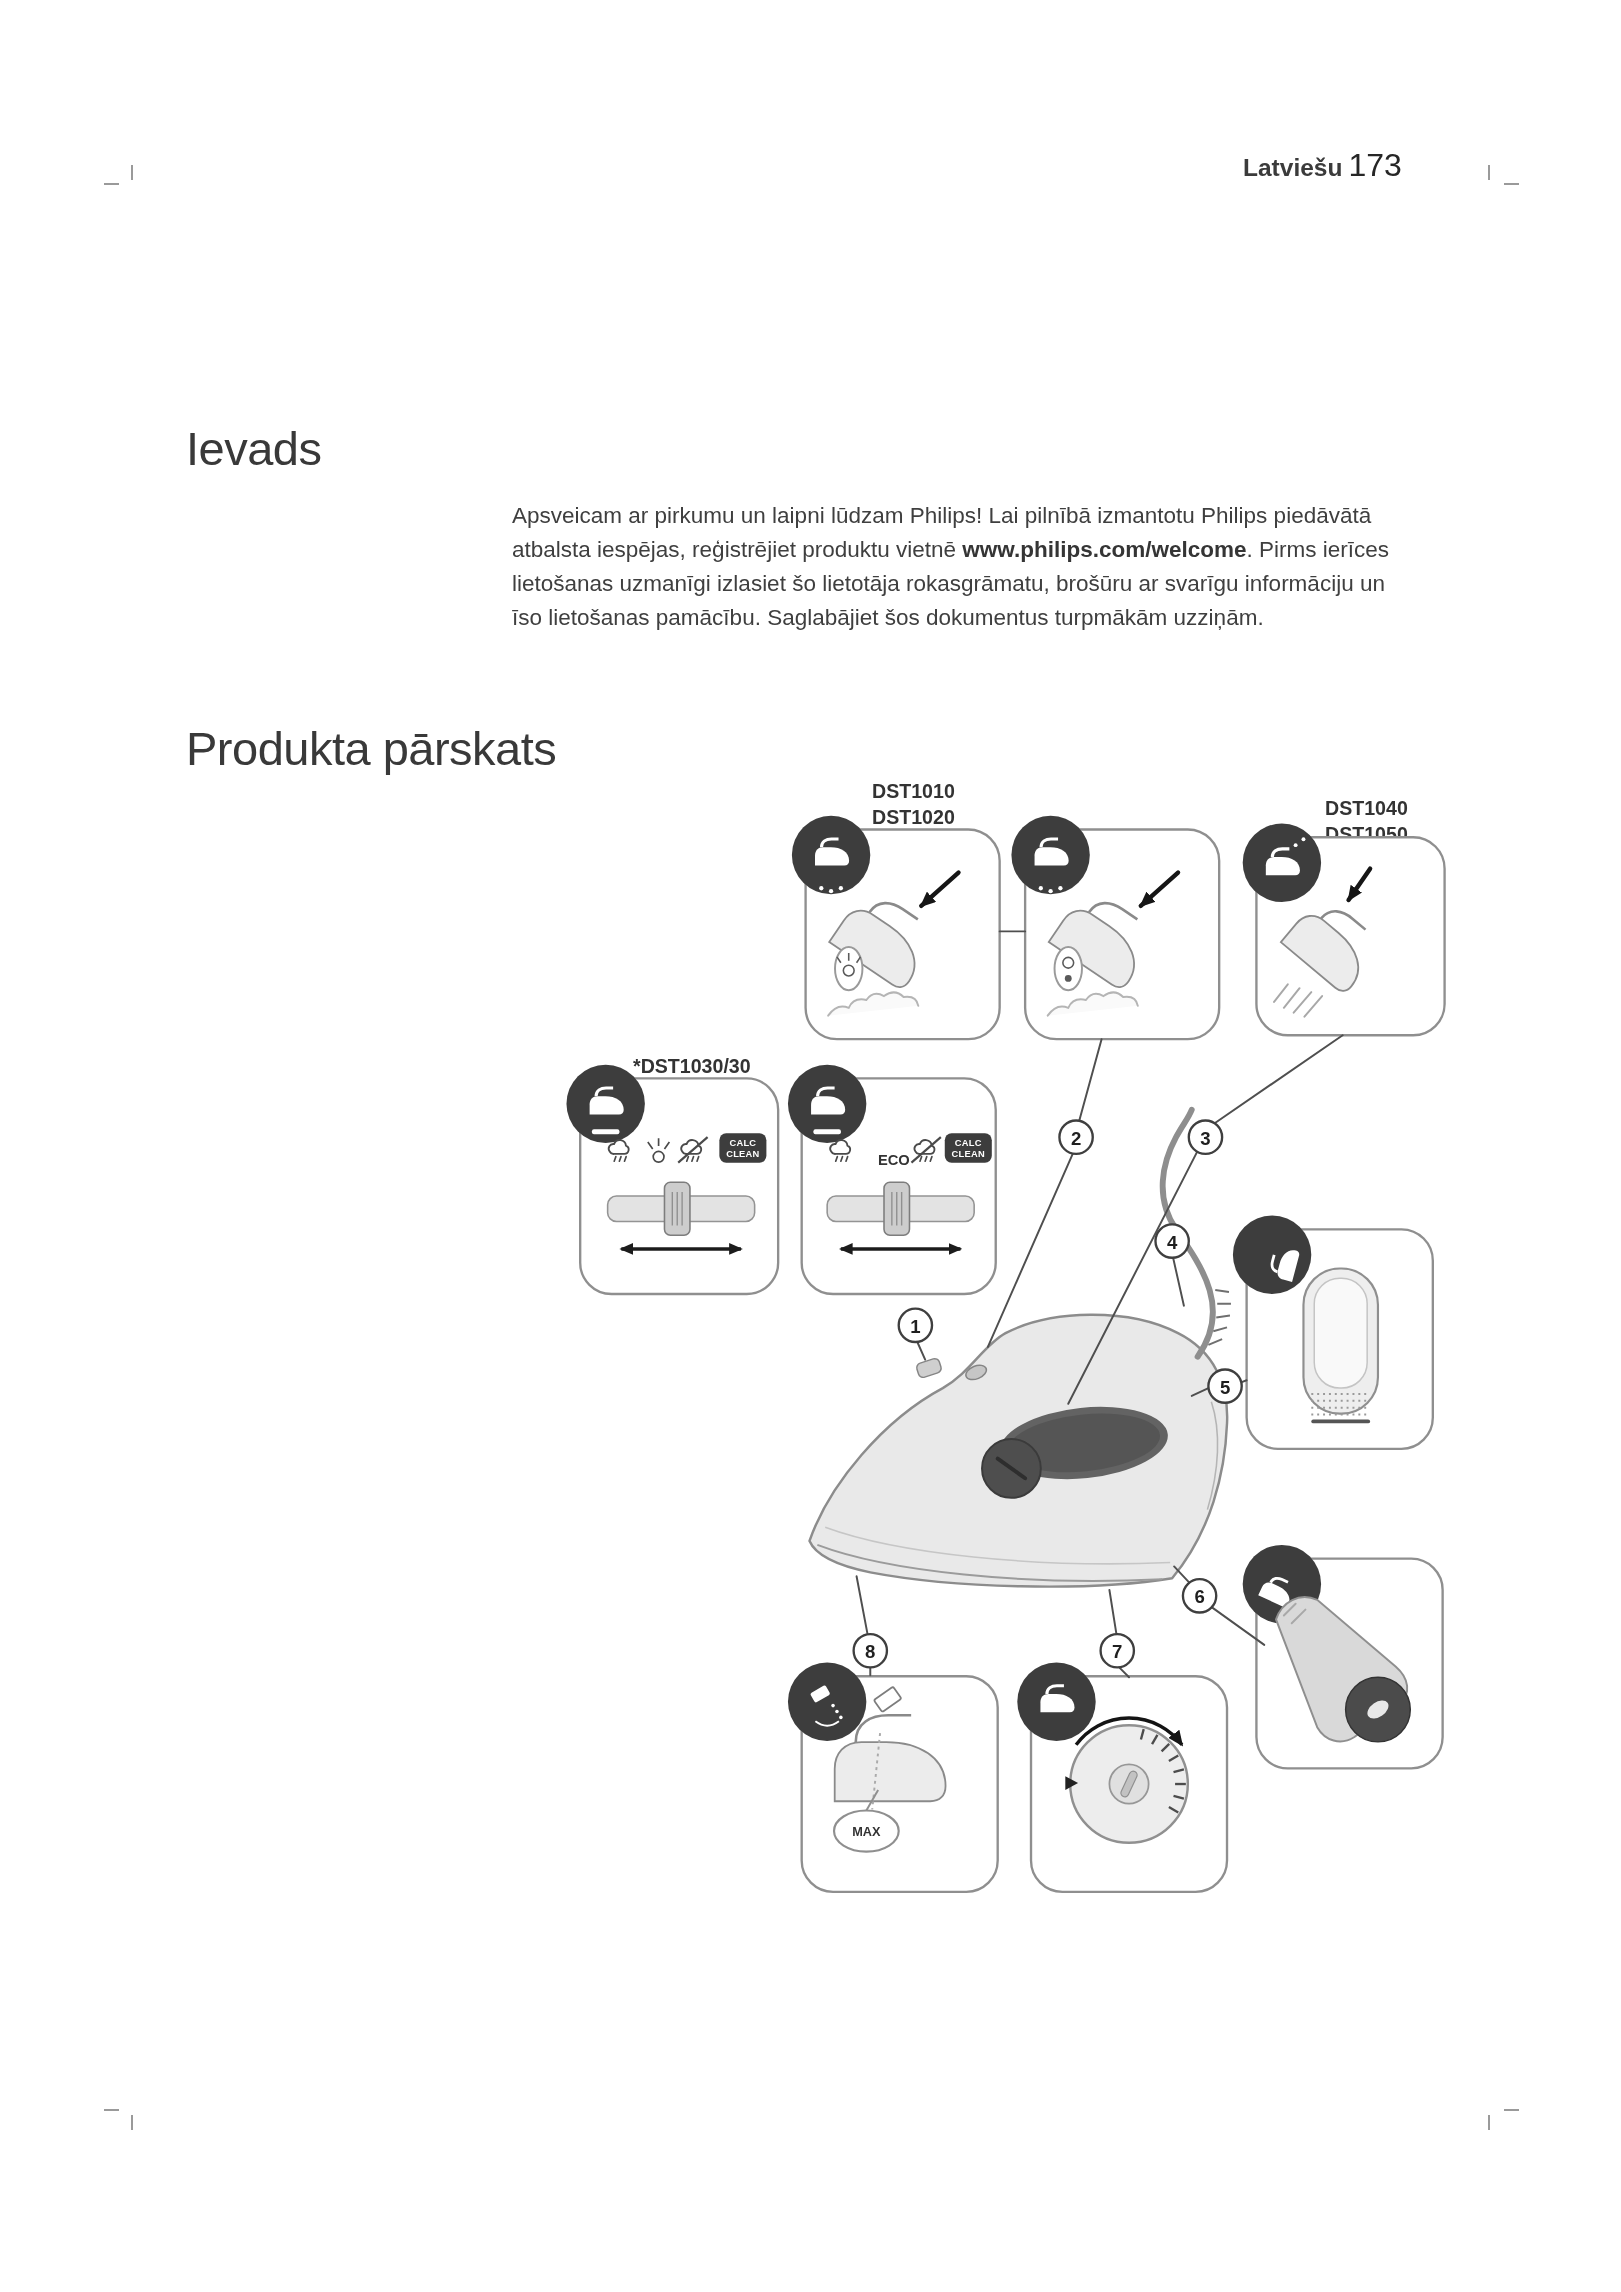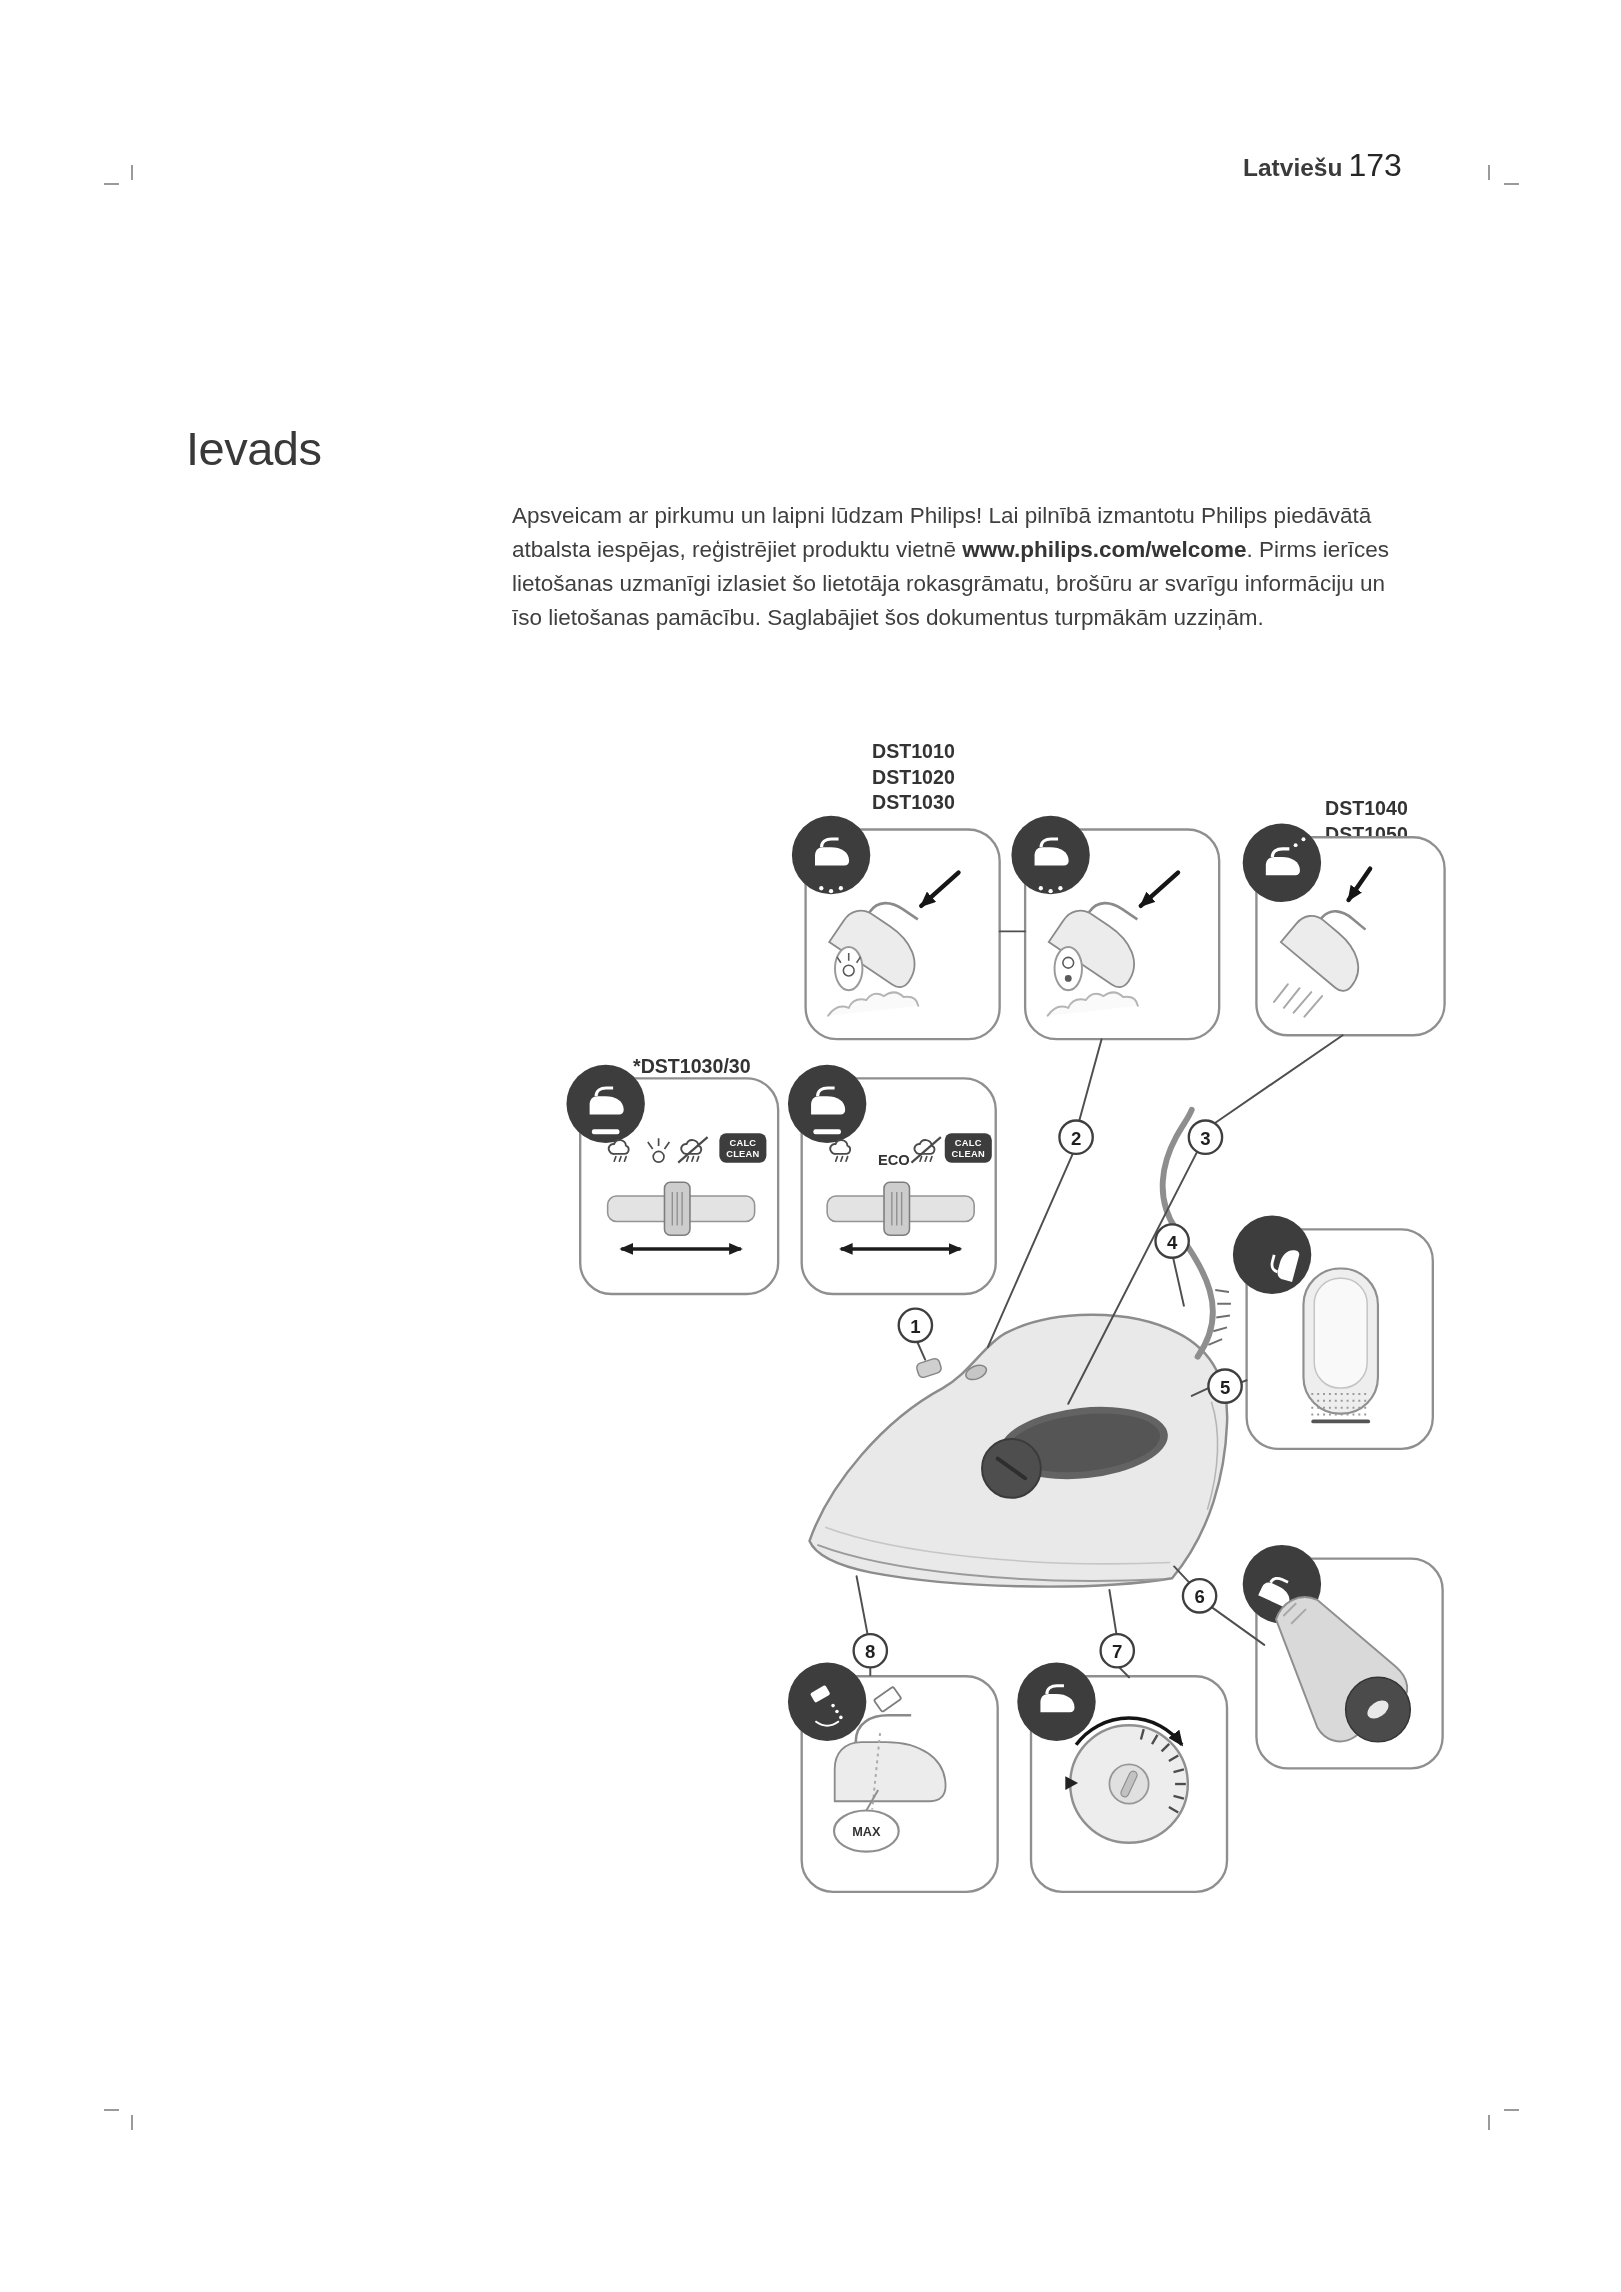--- a/index.html
+++ b/index.html
@@ -22,21 +22,21 @@
   .h1-overview{top:690px;}
 
   
   .intro-para{position:absolute;left:512px;top:476px;width:902px;
               font-size:22.5px;line-height:34px;color:#3f3f3f;}
   .intro-para strong{font-weight:700;color:#353535;}
 
   
   .model-label{position:absolute;font-size:19.6px;font-weight:700;color:#333;line-height:25.5px;}
   .model-label span{display:block;}
-  .models-1{left:872px;top:739px;}
+  .models-1{left:872px;top:779px;}
   .models-2{left:1325px;top:796px;}
   .models-3{left:633px;top:1054px;}
   .models-3 span:nth-child(2){padding-left:13.7px;}
 
   
   .diagram{position:absolute;left:0;top:0;}
   .diagram text{font-family:"Liberation Sans",sans-serif;}
 
   .panel{fill:#fff;stroke:#8f8f8f;stroke-width:2.4;}
   .badge{fill:#3d3d3d;}
@@ -83,20 +83,21 @@
 
   <div class="page-head">
     <span class="lang-label">Latviešu</span>
     <span class="page-num">173</span>
   </div>
 
   <h1 class="h1 h1-ievads">Ievads</h1>
 
   <p class="intro-para"><span>Apsveicam ar pirkumu un laipni lūdzam Philips! Lai pilnībā izmantotu Philips piedāvātā atbalsta iespējas, reģistrējiet produktu vietnē </span><strong>www.philips.com/welcome</strong><span>. Pirms ierīces lietošanas uzmanīgi izlasiet šo lietotāja rokasgrāmatu, brošūru ar svarīgu informāciju un īso lietošanas pamācību. Saglabājiet šos dokumentus turpmākām uzziņām.</span></p>
 
+  <h1 class="h1 h1-overview">Produkta pārskats</h1>
 
   <div class="model-label models-1">
     <span>DST1010</span>
     <span>DST1020</span>
     <span>DST1030</span>
   </div>
   <div class="model-label models-2">
     <span>DST1040</span>
     <span>DST1050</span>
   </div>

